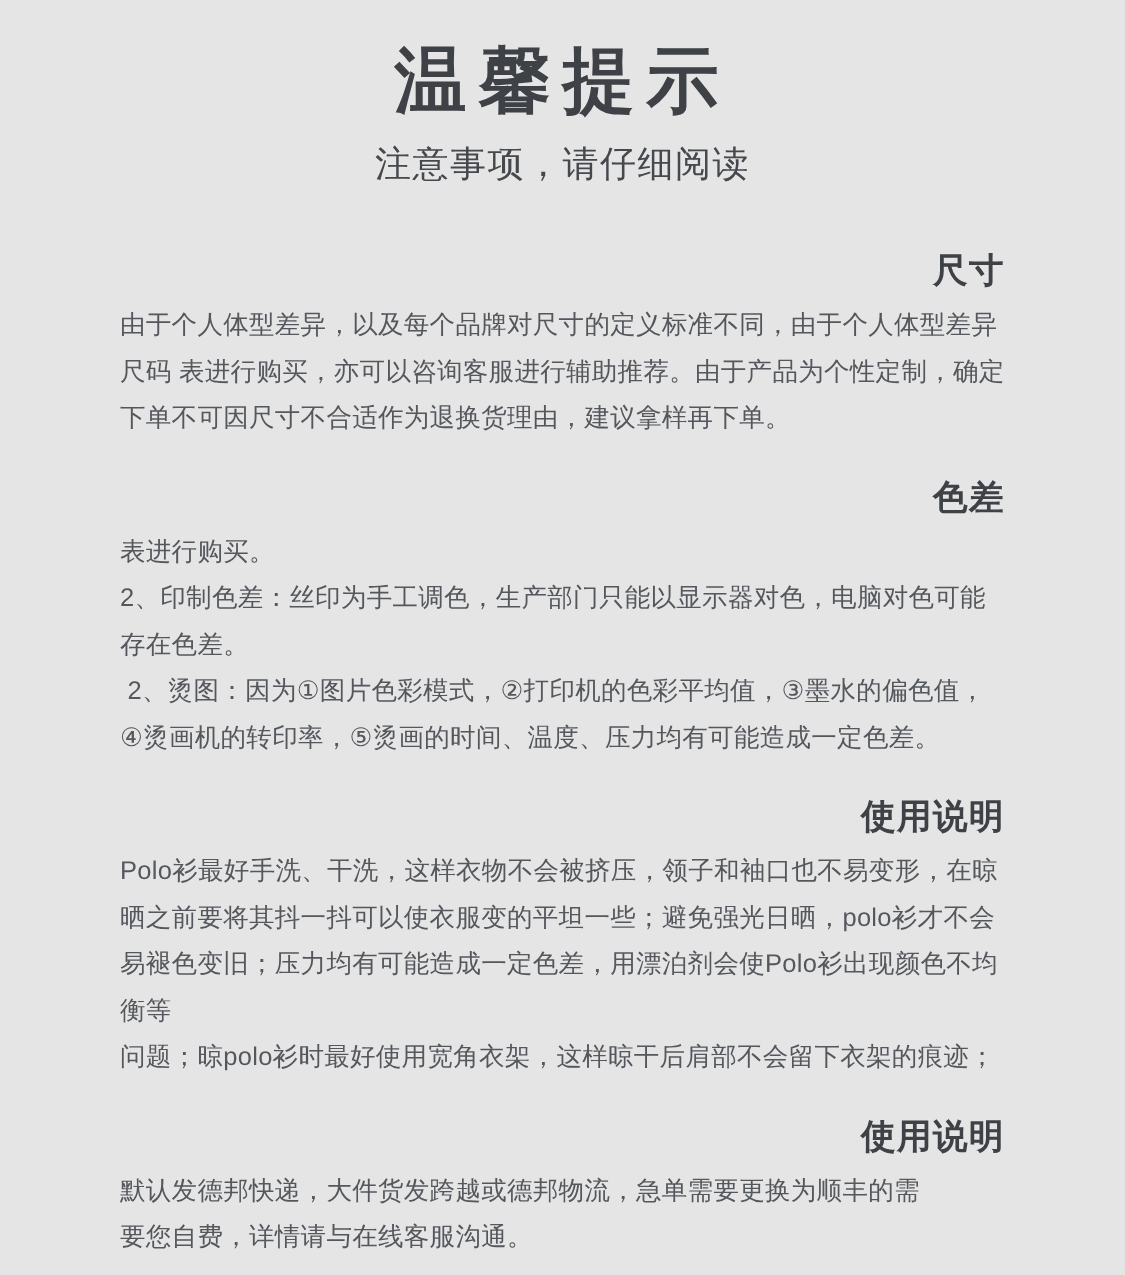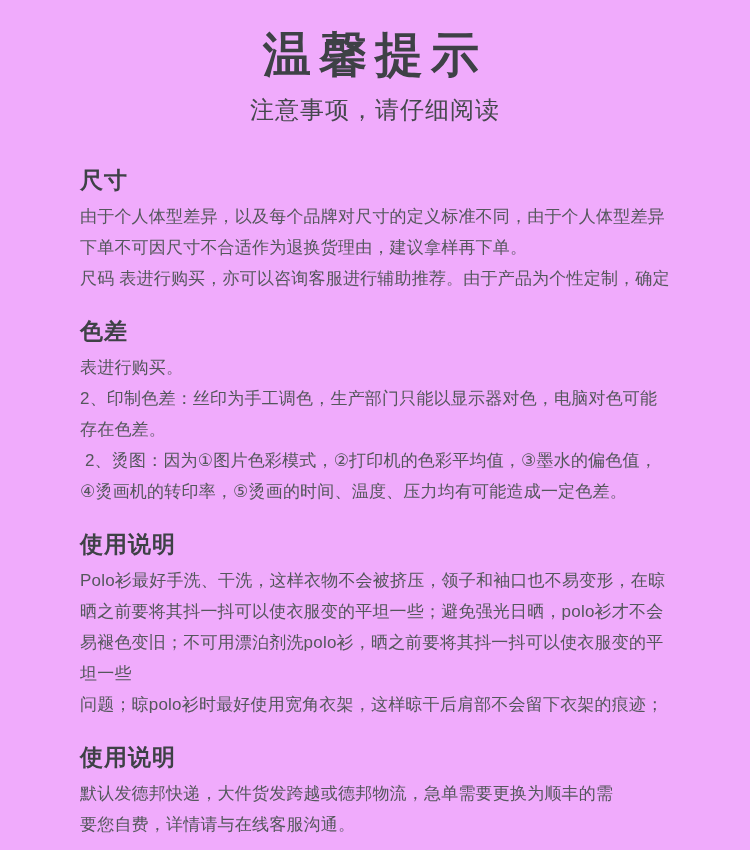--- a/index.html
+++ b/index.html
@@ -10,21 +10,21 @@
   body {
     width: 750px;
     height: 850px;
     overflow: hidden;
     font-family: "Liberation Sans", "DejaVu Sans", sans-serif;
     -webkit-font-smoothing: antialiased;
   }
   .page {
     width: 750px;
     height: 850px;
-    background: #f0abfc;
+    background: #e5e5e5;
   }
   .page-title {
     margin: 0;
     padding-top: 26px;
     text-align: center;
     font-size: 48px;
     line-height: 58px;
     font-weight: 700;
     letter-spacing: 8px;
     color: #3e4146;
@@ -46,55 +46,56 @@
   .section:first-child {
     margin-top: 40px;
   }
   .section-heading {
     margin: 0 0 6px 0;
     font-size: 23px;
     line-height: 30px;
     font-weight: 700;
     letter-spacing: 1px;
     color: #3e4146;
+    text-align: right;
   }
   .text-line {
     font-size: 17px;
     line-height: 31px;
     color: #54575c;
     letter-spacing: 0.2px;
     white-space: pre-wrap;
   }
 </style>
 </head>
 <body style="background: rgb(255, 255, 255);">
 
 <div class="page">
   <h1 class="page-title">温馨提示</h1>
   <div class="page-subtitle">注意事项，请仔细阅读</div>
   <main class="content">
       <section class="section">
         <h2 class="section-heading" style="color: rgb(62, 65, 70);">尺寸</h2>
         <div class="text-line" style="color: rgb(84, 87, 92);">由于个人体型差异，以及每个品牌对尺寸的定义标准不同，由于个人体型差异</div>
+        <div class="text-line" style="color: rgb(84, 87, 92);">尺码 表进行购买，亦可以咨询客服进行辅助推荐。由于产品为个性定制，确定</div>
         <div class="text-line" style="color: rgb(84, 87, 92);">下单不可因尺寸不合适作为退换货理由，建议拿样再下单。</div>
-        <div class="text-line" style="color: rgb(84, 87, 92);">尺码 表进行购买，亦可以咨询客服进行辅助推荐。由于产品为个性定制，确定</div>
       </section>
       <section class="section">
         <h2 class="section-heading" style="color: rgb(62, 65, 70);">色差</h2>
         <div class="text-line" style="color: rgb(84, 87, 92);">表进行购买。</div>
         <div class="text-line" style="color: rgb(84, 87, 92);">2、印制色差：丝印为手工调色，生产部门只能以显示器对色，电脑对色可能</div>
         <div class="text-line" style="color: rgb(84, 87, 92);">存在色差。</div>
         <div class="text-line" style="color: rgb(84, 87, 92);"> 2、烫图：因为①图片色彩模式，②打印机的色彩平均值，③墨水的偏色值，</div>
         <div class="text-line" style="color: rgb(84, 87, 92);">④烫画机的转印率，⑤烫画的时间、温度、压力均有可能造成一定色差。</div>
       </section>
       <section class="section">
         <h2 class="section-heading" style="color: rgb(62, 65, 70);">使用说明</h2>
         <div class="text-line" style="color: rgb(84, 87, 92);">Polo衫最好手洗、干洗，这样衣物不会被挤压，领子和袖口也不易变形，在晾</div>
         <div class="text-line" style="color: rgb(84, 87, 92);">晒之前要将其抖一抖可以使衣服变的平坦一些；避免强光日晒，polo衫才不会</div>
-        <div class="text-line" style="color: rgb(84, 87, 92);">易褪色变旧；不可用漂泊剂洗polo衫，晒之前要将其抖一抖可以使衣服变的平坦一些</div>
+        <div class="text-line" style="color: rgb(84, 87, 92);">易褪色变旧；压力均有可能造成一定色差，用漂泊剂会使Polo衫出现颜色不均衡等</div>
         <div class="text-line" style="color: rgb(84, 87, 92);">问题；晾polo衫时最好使用宽角衣架，这样晾干后肩部不会留下衣架的痕迹；</div>
       </section>
       <section class="section">
         <h2 class="section-heading" style="color: rgb(62, 65, 70);">使用说明</h2>
         <div class="text-line" style="color: rgb(84, 87, 92);">默认发德邦快递，大件货发跨越或德邦物流，急单需要更换为顺丰的需</div>
         <div class="text-line" style="color: rgb(84, 87, 92);">要您自费，详情请与在线客服沟通。</div>
       </section>
     </main>
 </div>
 

